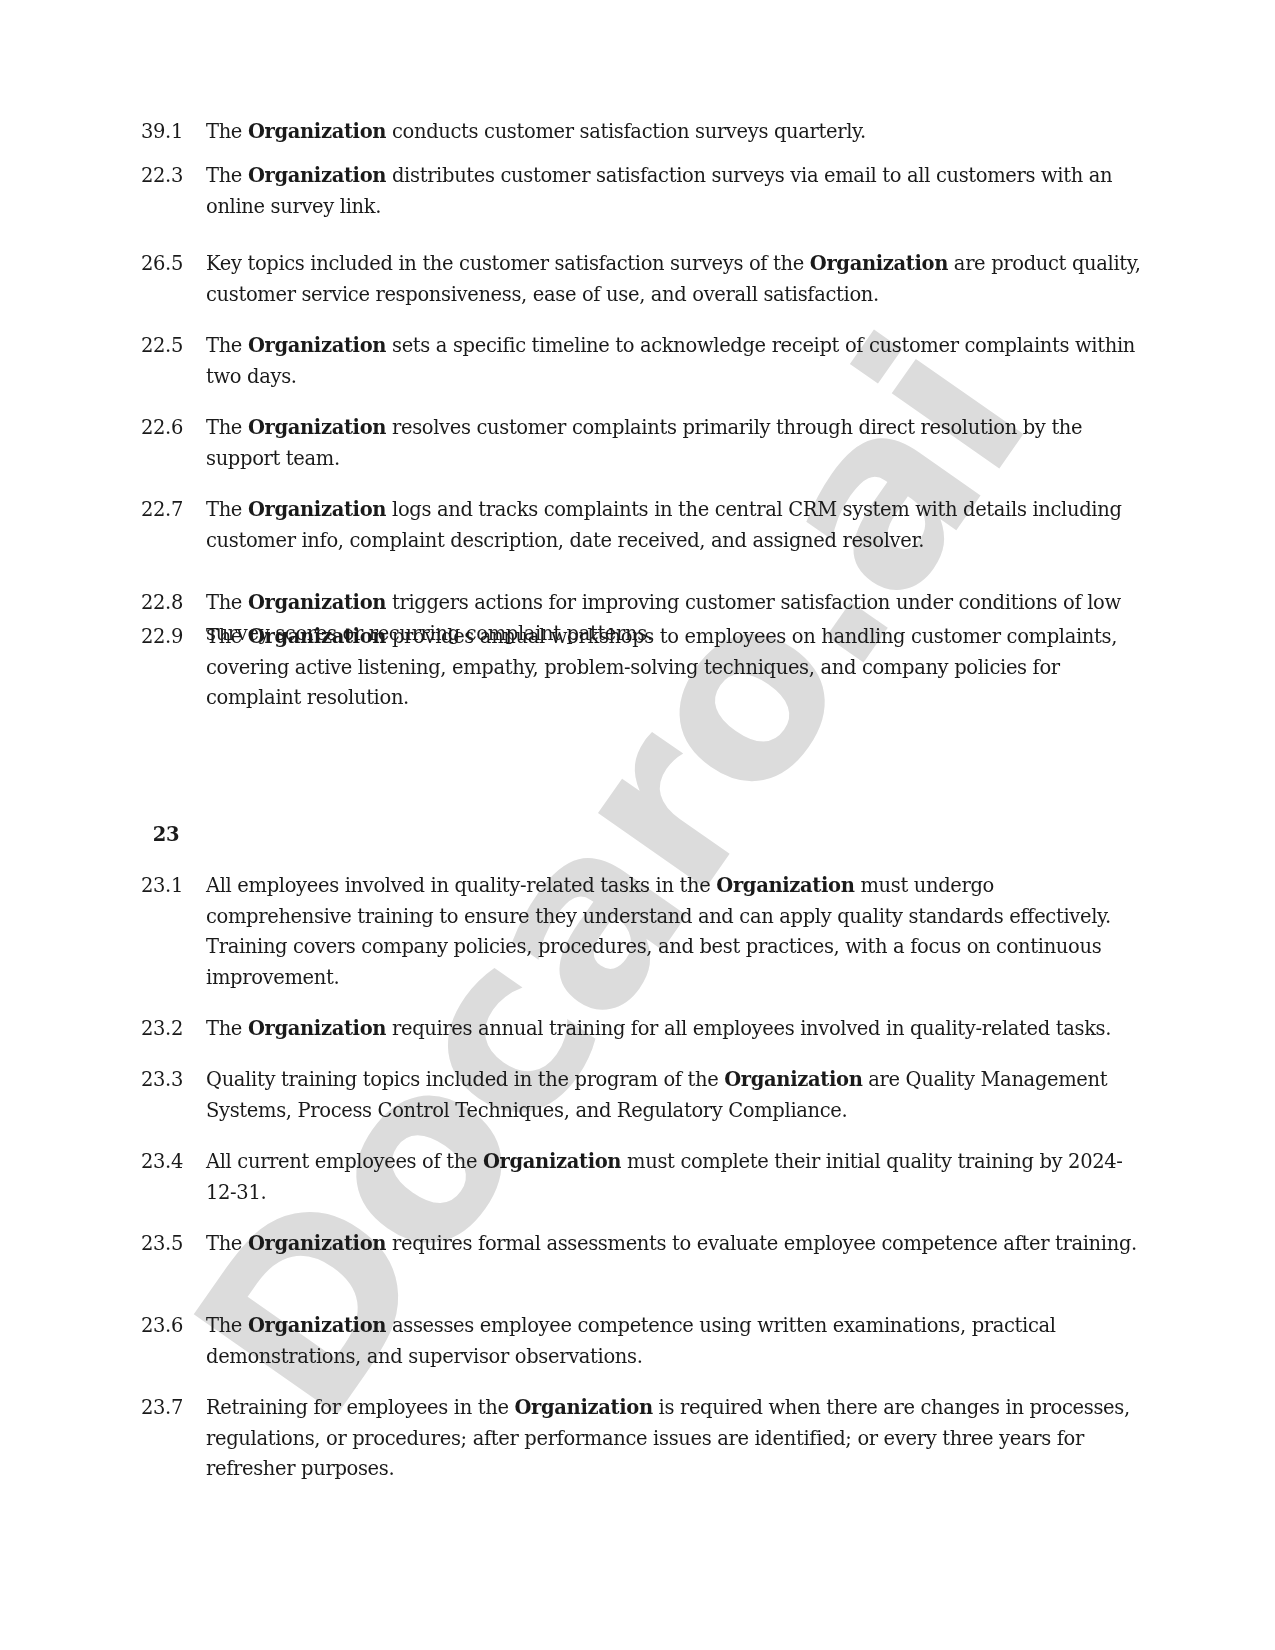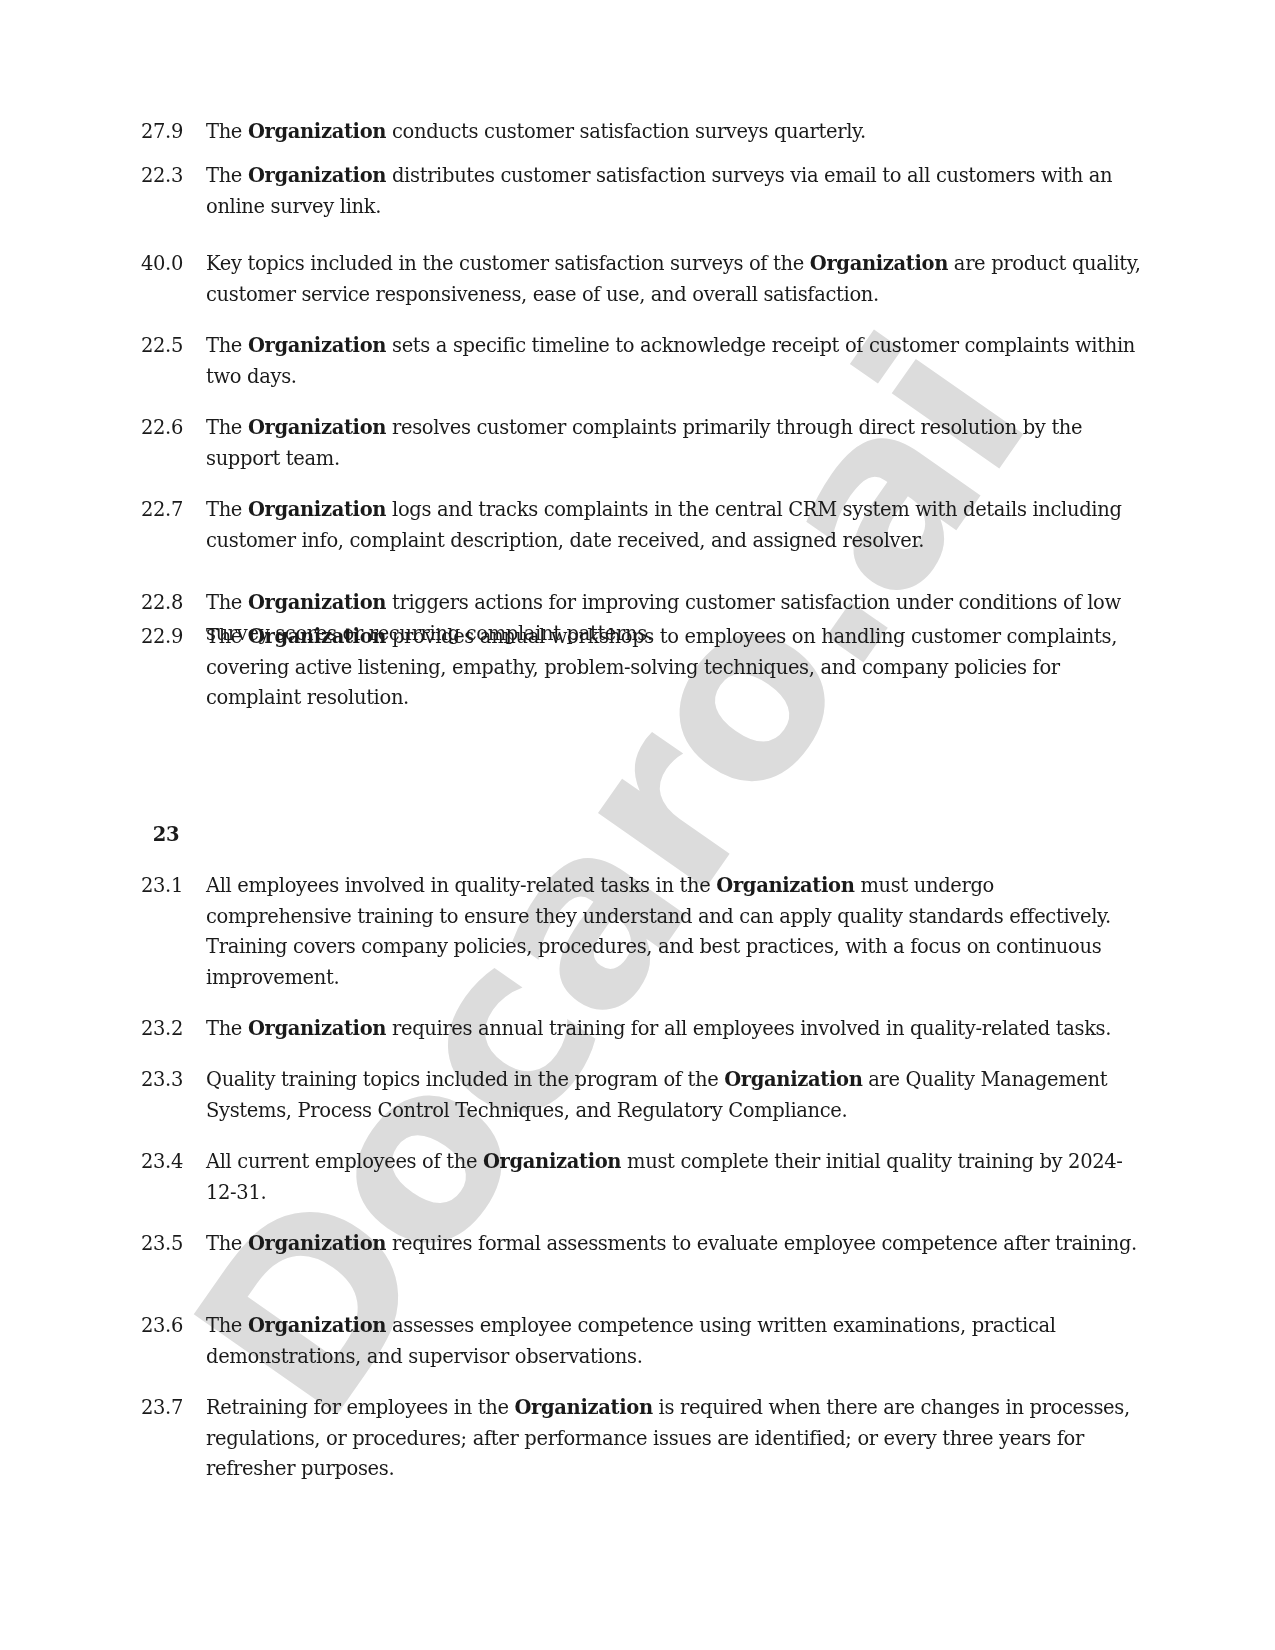--- a/index.html
+++ b/index.html
@@ -28,31 +28,31 @@
     .heading .num { width: 65px; flex: 0 0 65px; text-align: center; padding-right: 15px; box-sizing: border-box; }
   </style>
 </head>
 <body>
 
 <div class="watermark">Docaro.ai</div>
 
 <div class="page">
 
   <div class="clause" style="top:117px">
-    <span class="num">27.9</span>
+    <span class="num">39.1</span>
     <span class="text"><span>The </span><b>Organization</b><span> conducts customer satisfaction surveys quarterly.</span></span>
   </div>
 
   <div class="clause" style="top:161px">
     <span class="num">22.3</span>
     <span class="text"><span>The </span><b>Organization</b><span> distributes customer satisfaction surveys via email to all customers with an online survey link.</span></span>
   </div>
 
   <div class="clause" style="top:249px">
-    <span class="num">40.0</span>
+    <span class="num">26.5</span>
     <span class="text"><span>Key topics included in the customer satisfaction surveys of the </span><b>Organization</b><span> are product quality, customer service responsiveness, ease of use, and overall satisfaction.</span></span>
   </div>
 
   <div class="clause" style="top:331px">
     <span class="num">22.5</span>
     <span class="text"><span>The </span><b>Organization</b><span> sets a specific timeline to acknowledge receipt of customer complaints within two days.</span></span>
   </div>
 
   <div class="clause" style="top:413px">
     <span class="num">22.6</span>

